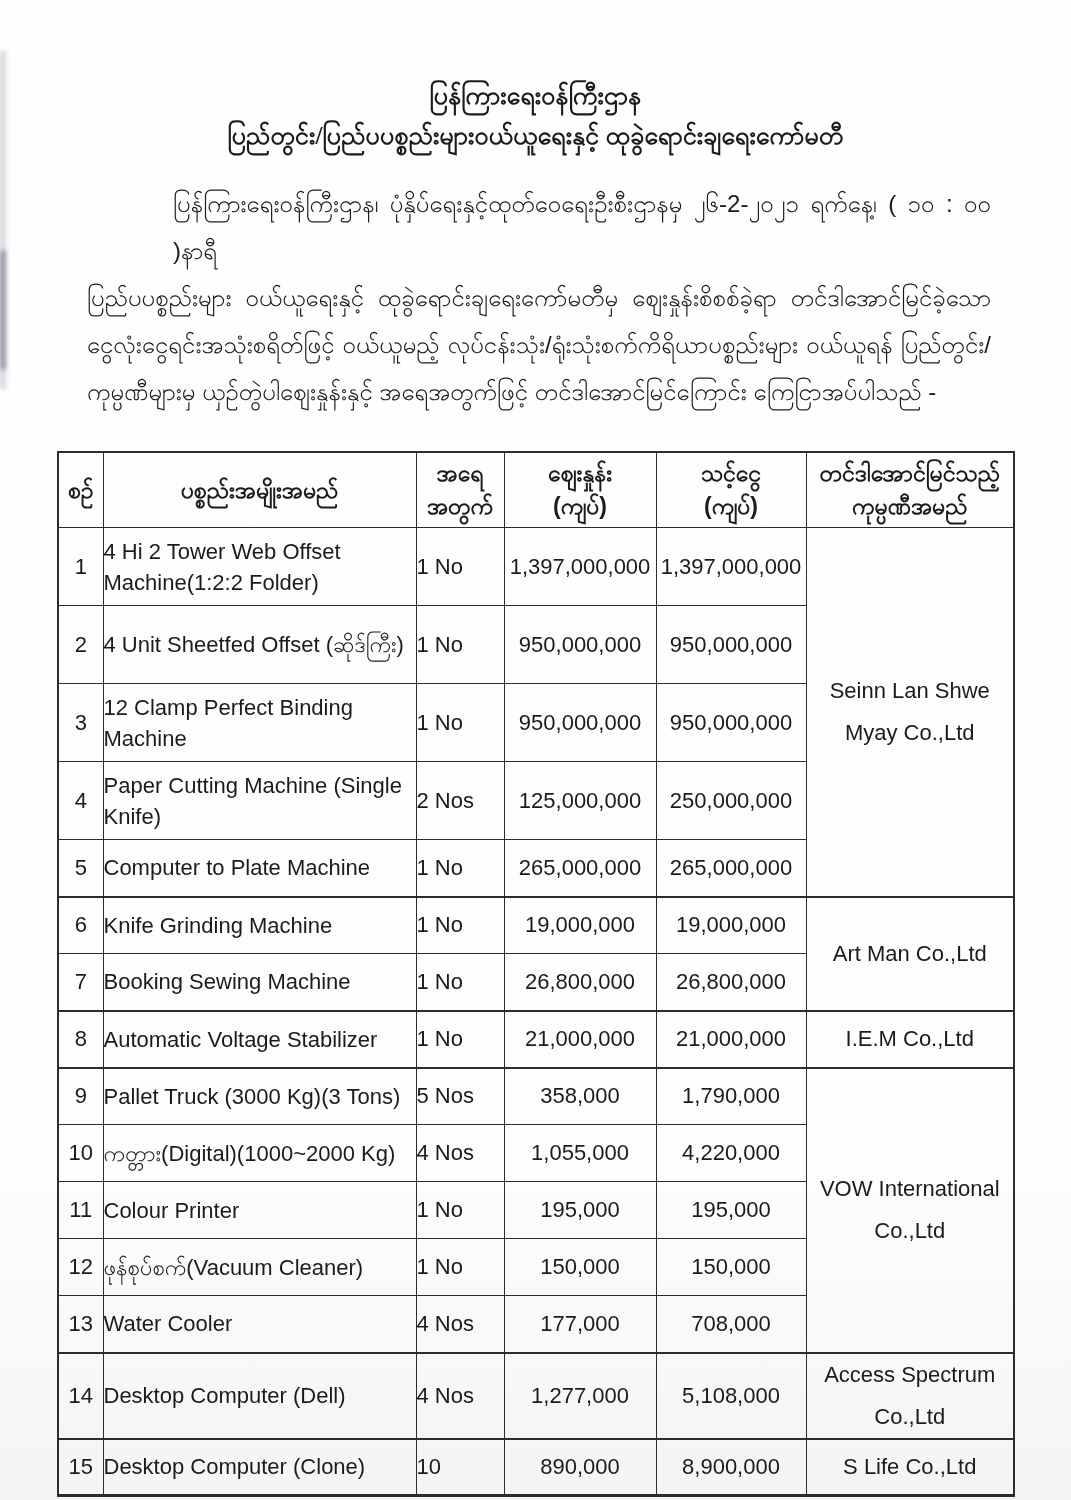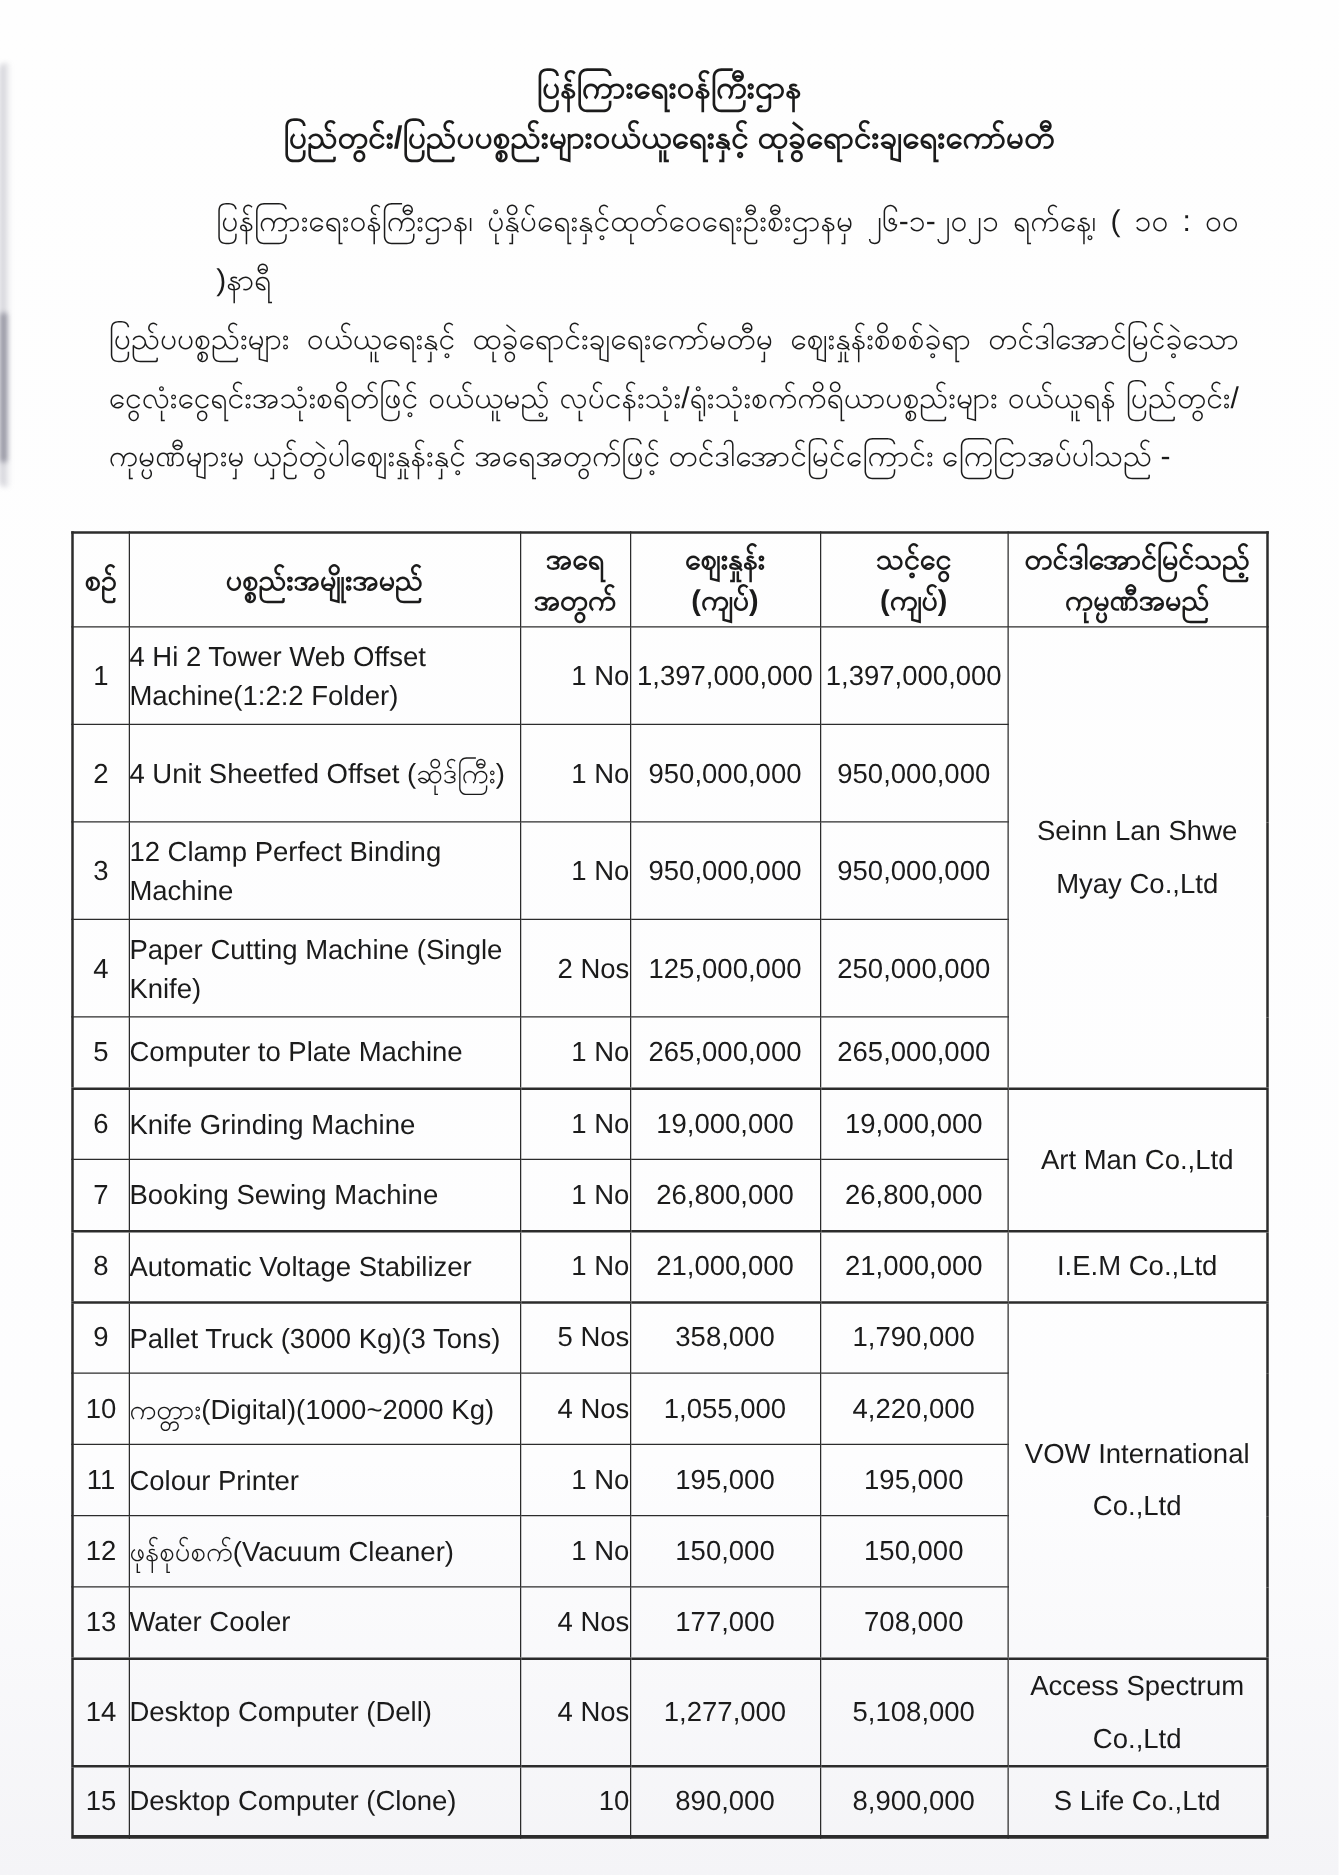--- a/index.html
+++ b/index.html
@@ -24,21 +24,21 @@
     pointer-events: none;
   }
   .edge-smudge-dark {
     position: absolute; left: 0px; top: 250px; width: 6px; height: 120px;
     background: rgba(75,75,95,0.45);
     filter: blur(2px);
     border-radius: 4px;
     pointer-events: none;
   }
 
-  .title-block { padding-top: 50px; text-align: center; }
+  .title-block { padding-top: 76px; text-align: center; font-family: Liberation Serif, serif; }
   .title-line {
     font-size: 25px; font-weight: bold; line-height: 40px;
     letter-spacing: 0.2px;
   }
 
   .intro {
     margin: 24px 80px 0 87px;
     font-size: 24px;
     line-height: 47px;
   }
@@ -66,38 +66,38 @@
   tr.group-start > td { border-top-width: 2.6px; }
 
   th { font-weight: bold; font-size: 23px; line-height: 33px; height: 74px; vertical-align: middle; text-align: center; }
   td { font-size: 22px; vertical-align: middle; }
 
   tr.row-normal { height: 57px; }
   tr.row-tall   { height: 78px; }
 
   td.c-no   { text-align: center; }
   td.c-item { text-align: left; padding: 4px 8px 4px 13px; line-height: 31px; margin-top: 48px; }
-  td.c-qty  { text-align: right; }
+  td.c-qty  { text-align: left; }
   td.c-price, td.c-amount { text-align: center; padding-right: 13px; }
   td.c-company { text-align: center; line-height: 42px; padding: 2px 6px; }
 </style>
 </head>
 <body>
 
 <div class="page">
   <div class="edge-smudge"></div>
   <div class="edge-smudge-dark"></div>
 
   <div class="title-block">
     <div class="title-line">ပြန်ကြားရေးဝန်ကြီးဌာန</div>
     <div class="title-line">ပြည်တွင်း/ပြည်ပပစ္စည်းများဝယ်ယူရေးနှင့် ထုခွဲရောင်းချရေးကော်မတီ</div>
   </div>
 
   <div class="intro">
-    <div class="intro-line first">ပြန်ကြားရေးဝန်ကြီးဌာန၊ ပုံနှိပ်ရေးနှင့်ထုတ်ဝေရေးဦးစီးဌာနမှ ၂၆-၁-၂၀၂၁ ရက်နေ့၊ ( ၁၀ : ၀၀ )နာရီ</div>
+    <div class="intro-line first">ပြန်ကြားရေးဝန်ကြီးဌာန၊ ပုံနှိပ်ရေးနှင့်ထုတ်ဝေရေးဦးစီးဌာနမှ ၂၆-2-၂၀၂၁ ရက်နေ့၊ ( ၁၀ : ၀၀ )နာရီ</div>
     <div class="intro-line">ပြည်ပပစ္စည်းများ ဝယ်ယူရေးနှင့် ထုခွဲရောင်းချရေးကော်မတီမှ ဈေးနှုန်းစိစစ်ခဲ့ရာ တင်ဒါအောင်မြင်ခဲ့သော</div>
     <div class="intro-line">ငွေလုံးငွေရင်းအသုံးစရိတ်ဖြင့် ဝယ်ယူမည့် လုပ်ငန်းသုံး/ရုံးသုံးစက်ကိရိယာပစ္စည်းများ ဝယ်ယူရန် ပြည်တွင်း/</div>
     <div class="intro-line last">ကုမ္ပဏီများမှ ယှဉ်တွဲပါဈေးနှုန်းနှင့် အရေအတွက်ဖြင့် တင်ဒါအောင်မြင်ကြောင်း ကြေငြာအပ်ပါသည် -</div>
   </div>
 
   <table class="tender">
     <colgroup>
       <col style="width:45px">
       <col style="width:313px">
       <col style="width:88px">

